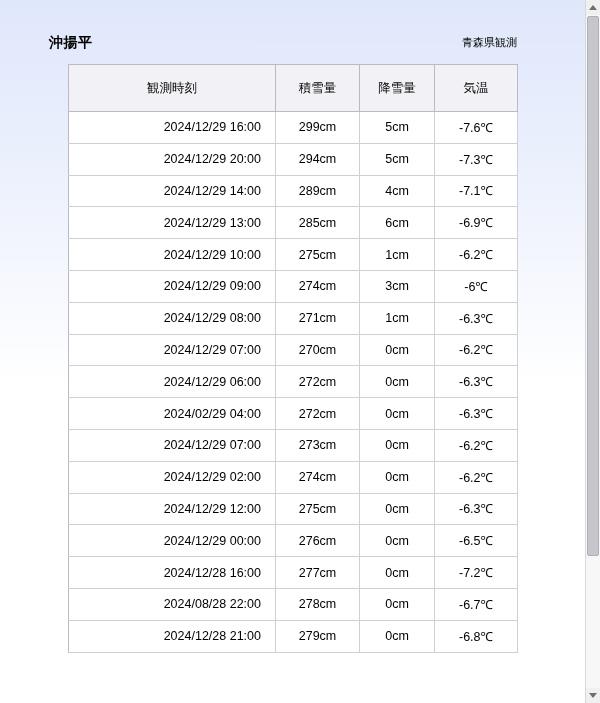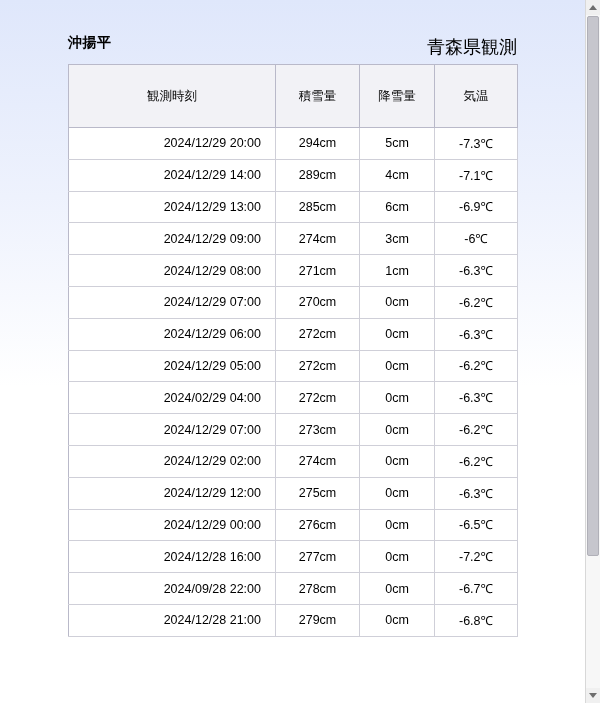--- a/index.html
+++ b/index.html
@@ -30,39 +30,39 @@
     top: 0;
     width: 585px;
     height: 703px;
     box-sizing: border-box;
     padding: 0;
     overflow: hidden;
   }
 
   .header-row {
     position: relative;
-    margin: 34px 68px 10px 68px;
+    margin: 34px 68px 10px 49px;
     height: 20px;
   }
 
   .station-title {
     position: absolute;
     left: 0;
     top: 0;
     font-size: 14px;
     font-weight: bold;
     color: #000000;
     letter-spacing: 0.5px;
   }
 
   .source-label {
     position: absolute;
     right: 0;
     top: 1px;
-    font-size: 18px;
+    font-size: 11px;
     color: #000000;
   }
 
   table.obs {
     margin: 0 68px;
     border-collapse: collapse;
     table-layout: fixed;
     width: 449px;
     background: #ffffff;
     border-top: 1px solid #b9b9c9;
@@ -76,21 +76,21 @@
 
   table.obs th {
     background: #f2f2f6;
     font-size: 12.5px;
     font-weight: normal;
     color: #000000;
     height: 30px;
     text-align: center;
     border-right: 1px solid #b9b9c9;
     border-bottom: 1px solid #b9b9c9;
-    padding: 16px;
+    padding: 8px;
   }
 
   table.obs td {
     font-size: 12.5px;
     color: #000000;
     height: 30.8px;
     border-right: 1px solid #cfcfd8;
     border-bottom: 1px solid #cfcfd8;
     padding: 0 10px;
     background: #ffffff;
@@ -182,38 +182,50 @@
       <thead>
         <tr>
           <th>観測時刻</th>
           <th>積雪量</th>
           <th>降雪量</th>
           <th>気温</th>
         </tr>
       </thead>
       <tbody>
         <tr>
+          <td class="time">2024/12/29 16:00</td>
+          <td class="num">299cm</td>
+          <td class="num">5cm</td>
+          <td class="num">-7.6℃</td>
+        </tr>
+        <tr>
           <td class="time">2024/12/29 20:00</td>
           <td class="num">294cm</td>
           <td class="num">5cm</td>
           <td class="num">-7.3℃</td>
         </tr>
         <tr>
           <td class="time">2024/12/29 14:00</td>
           <td class="num">289cm</td>
           <td class="num">4cm</td>
           <td class="num">-7.1℃</td>
         </tr>
         <tr>
           <td class="time">2024/12/29 13:00</td>
           <td class="num">285cm</td>
           <td class="num">6cm</td>
           <td class="num">-6.9℃</td>
         </tr>
         <tr>
+          <td class="time">2024/12/29 10:00</td>
+          <td class="num">275cm</td>
+          <td class="num">1cm</td>
+          <td class="num">-6.2℃</td>
+        </tr>
+        <tr>
           <td class="time">2024/12/29 09:00</td>
           <td class="num">274cm</td>
           <td class="num">3cm</td>
           <td class="num">-6℃</td>
         </tr>
         <tr>
           <td class="time">2024/12/29 08:00</td>
           <td class="num">271cm</td>
           <td class="num">1cm</td>
           <td class="num">-6.3℃</td>
@@ -224,26 +236,20 @@
           <td class="num">0cm</td>
           <td class="num">-6.2℃</td>
         </tr>
         <tr>
           <td class="time">2024/12/29 06:00</td>
           <td class="num">272cm</td>
           <td class="num">0cm</td>
           <td class="num">-6.3℃</td>
         </tr>
         <tr>
-          <td class="time">2024/12/29 05:00</td>
-          <td class="num">272cm</td>
-          <td class="num">0cm</td>
-          <td class="num">-6.2℃</td>
-        </tr>
-        <tr>
           <td class="time">2024/02/29 04:00</td>
           <td class="num">272cm</td>
           <td class="num">0cm</td>
           <td class="num">-6.3℃</td>
         </tr>
         <tr>
           <td class="time">2024/12/29 07:00</td>
           <td class="num">273cm</td>
           <td class="num">0cm</td>
           <td class="num">-6.2℃</td>
@@ -266,21 +272,21 @@
           <td class="num">0cm</td>
           <td class="num">-6.5℃</td>
         </tr>
         <tr>
           <td class="time">2024/12/28 16:00</td>
           <td class="num">277cm</td>
           <td class="num">0cm</td>
           <td class="num">-7.2℃</td>
         </tr>
         <tr>
-          <td class="time">2024/09/28 22:00</td>
+          <td class="time">2024/08/28 22:00</td>
           <td class="num">278cm</td>
           <td class="num">0cm</td>
           <td class="num">-6.7℃</td>
         </tr>
         <tr>
           <td class="time">2024/12/28 21:00</td>
           <td class="num">279cm</td>
           <td class="num">0cm</td>
           <td class="num">-6.8℃</td>
         </tr>

